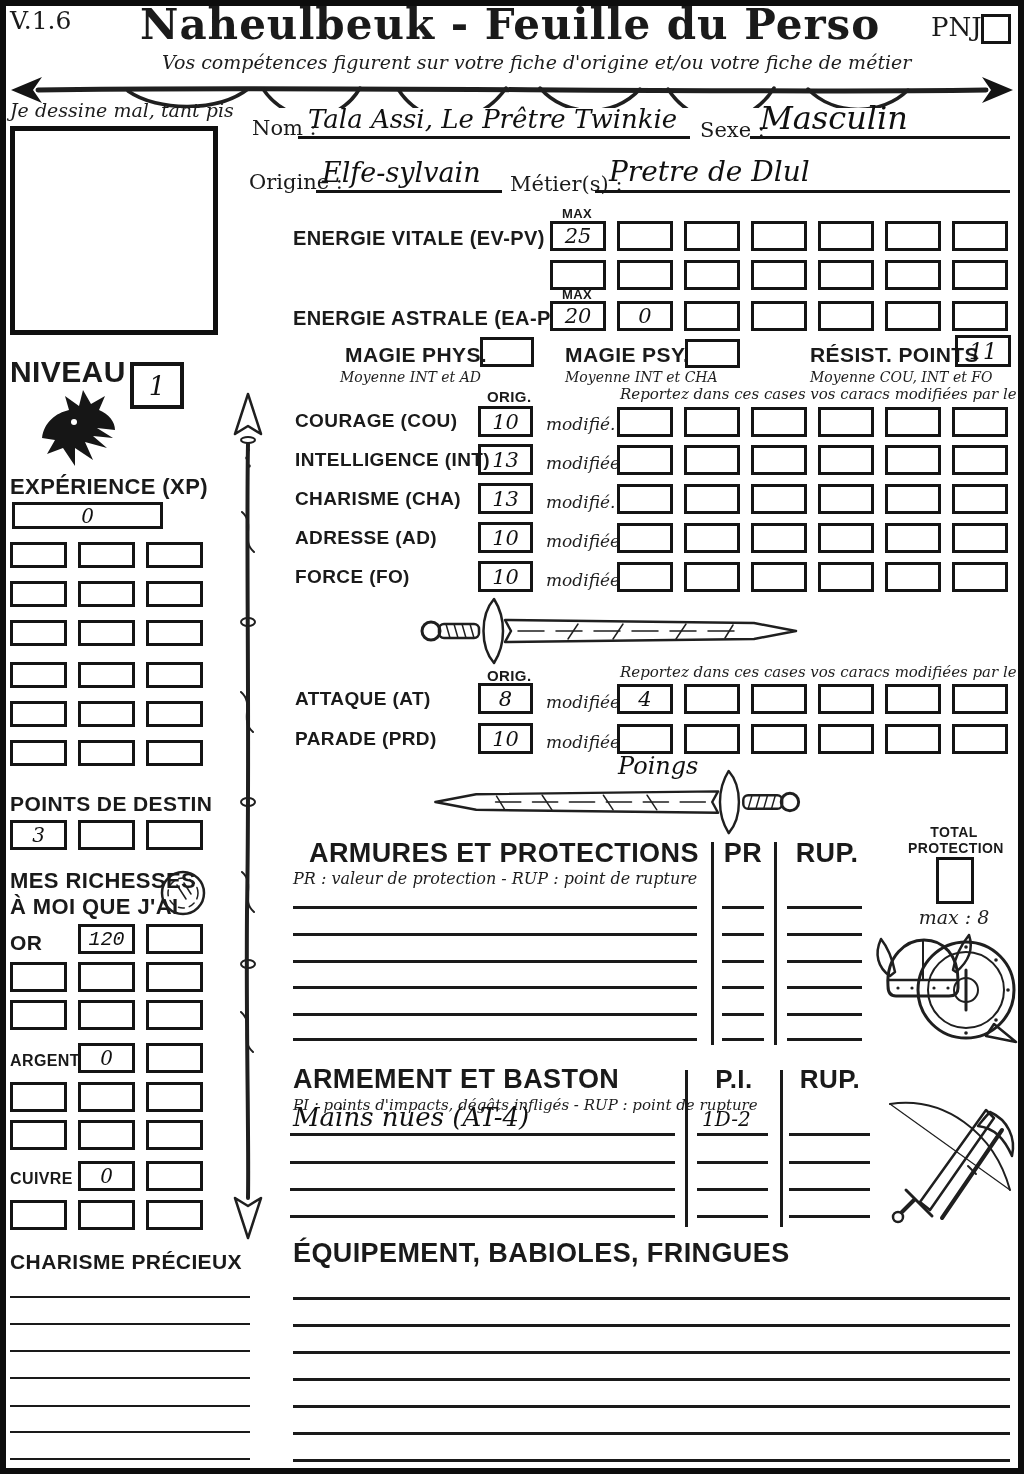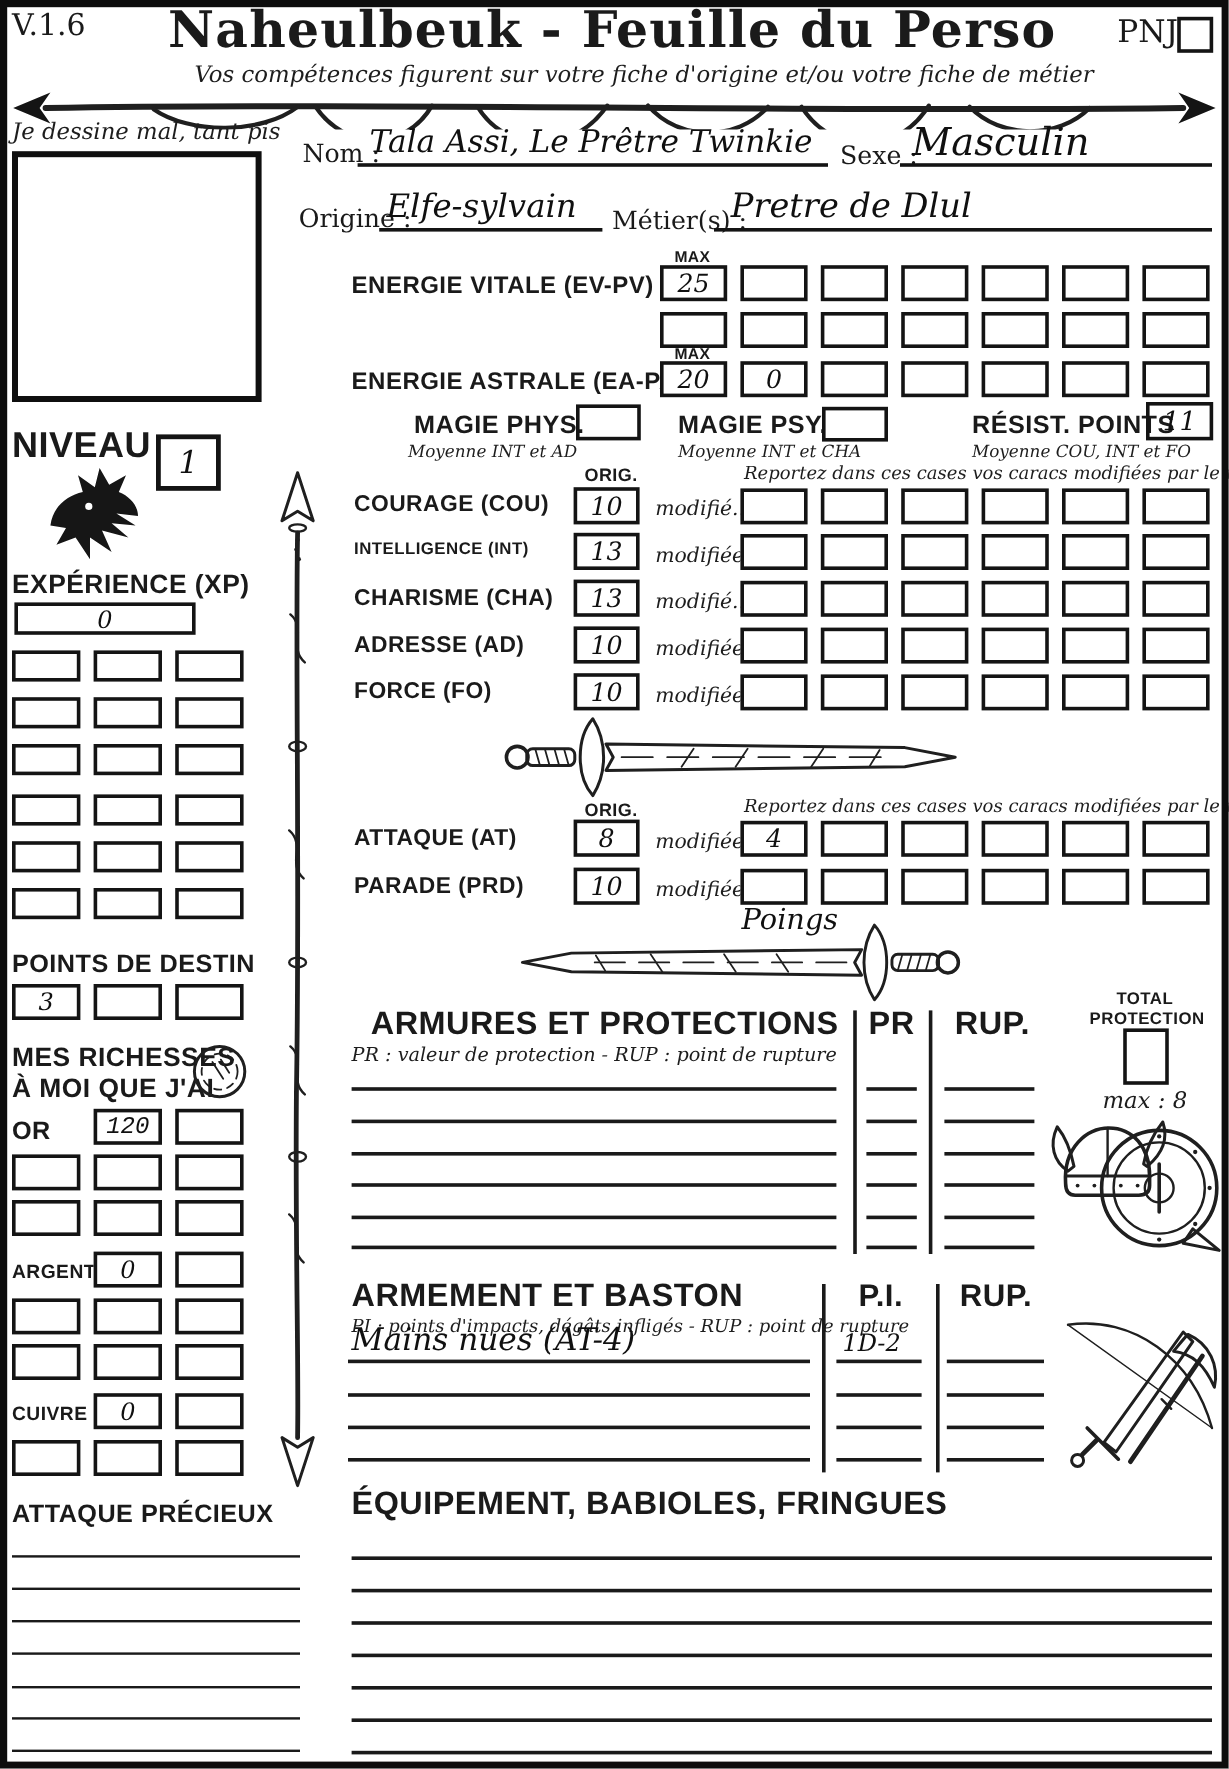--- a/index.html
+++ b/index.html
@@ -135,21 +135,21 @@
   <div class="cal" style="left:546px;top:414px;font-size:17px;">modifié...</div>
   <div class="bxrow" style="left:617px;top:407px;">
     <div class="bx"></div>
       <div class="bx"></div>
       <div class="bx"></div>
       <div class="bx"></div>
       <div class="bx"></div>
       <div class="bx"></div>
   </div>
 
-  <div class="lbl" style="left:295px;top:449px;font-size:14px;">INTELLIGENCE (INT)</div>
+  <div class="lbl" style="left:295px;top:449px;font-size:19px;">INTELLIGENCE (INT)</div>
   <div class="origbx" style="left:478px;top:444px;">
       <span class="hw" style="font-size:21px;">13</span>
     </div>
   <div class="cal" style="left:546px;top:453px;font-size:17px;">modifiée...</div>
   <div class="bxrow" style="left:617px;top:445px;">
     <div class="bx"></div>
       <div class="bx"></div>
       <div class="bx"></div>
       <div class="bx"></div>
       <div class="bx"></div>
@@ -363,21 +363,21 @@
         <span class="hw" style="font-size:20px;">0</span>
       </div>
     <div class="mbx"></div>
   </div>
   <div class="bxrow" style="left:10px;top:1200px;">
       <div class="mbx"></div>
       <div class="mbx"></div>
       <div class="mbx"></div>
     </div>
 
-  <div class="lbl" style="left:10px;top:1250px;font-size:21px;">ATTAQUE PRÉCIEUX</div>
+  <div class="lbl" style="left:10px;top:1250px;font-size:21px;">CHARISME PRÉCIEUX</div>
   <div class="thinline" style="left:10px;top:1296px;width:240px;"></div>
   <div class="thinline" style="left:10px;top:1323px;width:240px;"></div>
   <div class="thinline" style="left:10px;top:1350px;width:240px;"></div>
   <div class="thinline" style="left:10px;top:1377px;width:240px;"></div>
   <div class="thinline" style="left:10px;top:1405px;width:240px;"></div>
   <div class="thinline" style="left:10px;top:1431px;width:240px;"></div>
   <div class="thinline" style="left:10px;top:1458px;width:240px;"></div>
 
   <svg class="abs" style="left:226px;top:392px;" width="44" height="848" viewBox="0 0 44 848">
     <path class="ink" d="M22,2 L9,42 L22,34 L35,42 Z" stroke-width="2.5" fill="#fff"></path>

